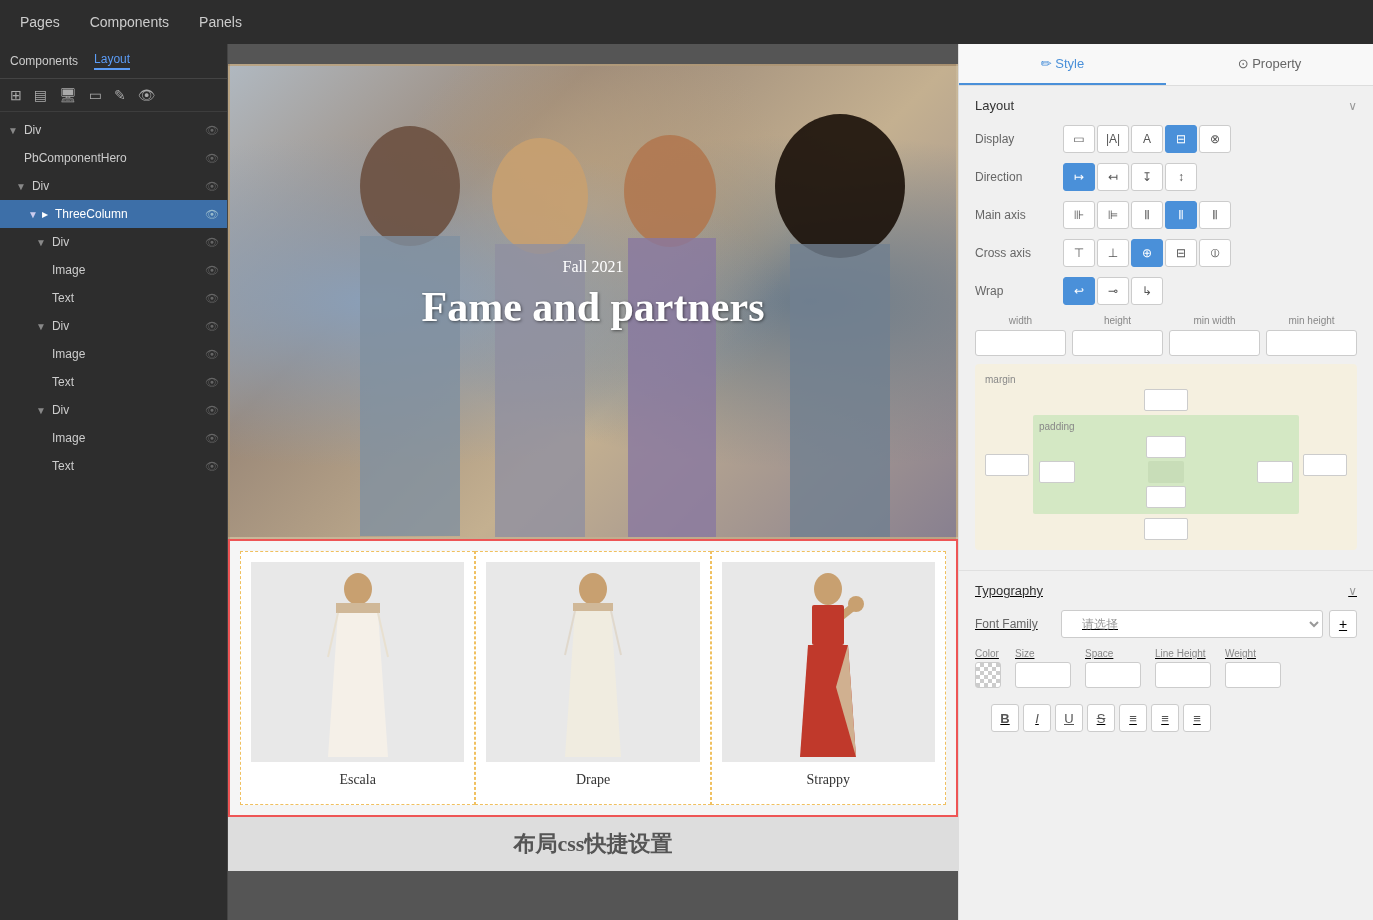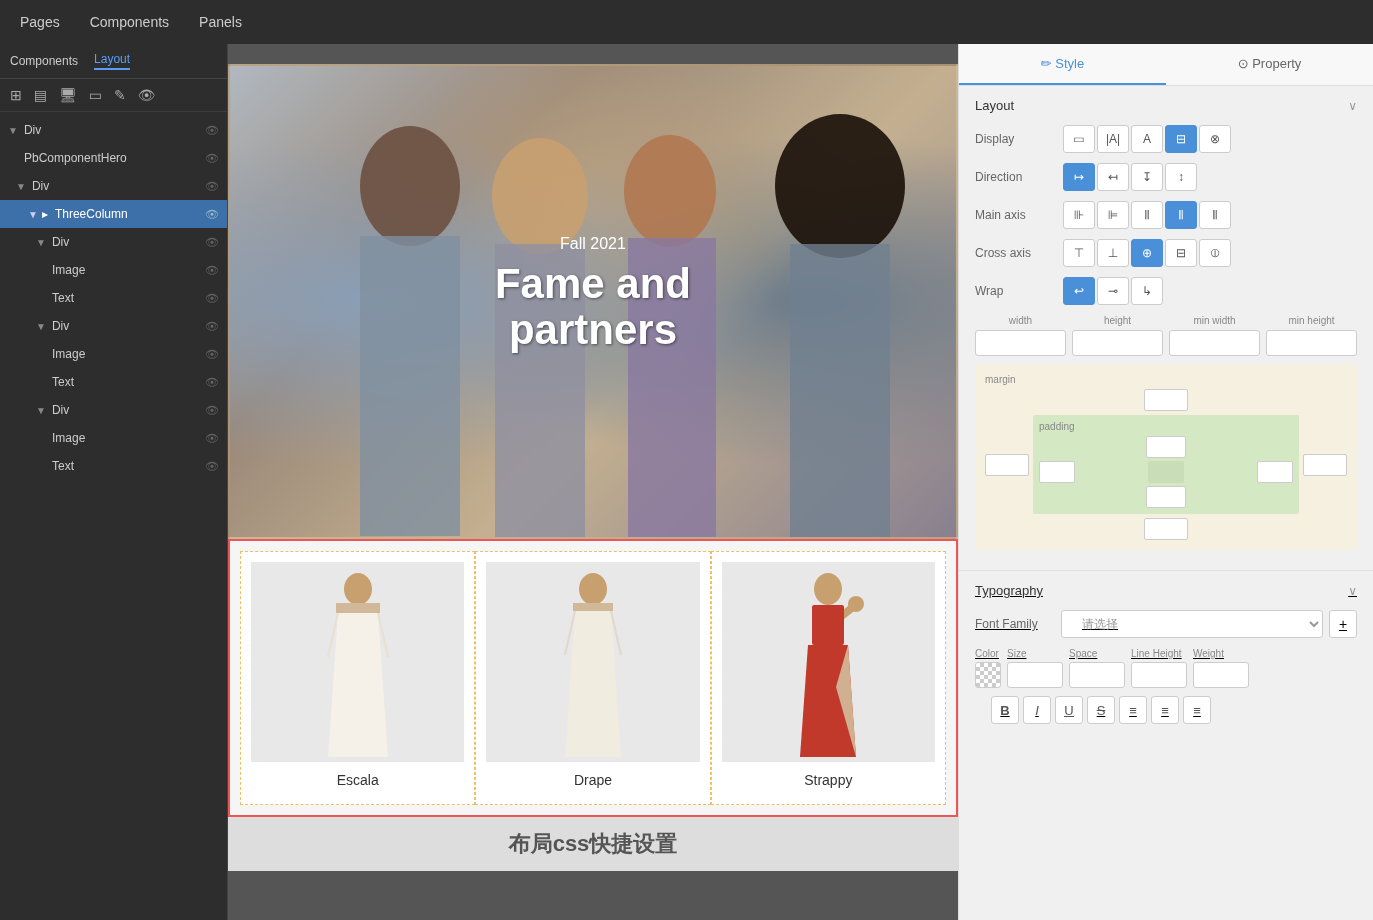--- a/index.html
+++ b/index.html
@@ -298,21 +298,22 @@
       background: white;
       cursor: pointer;
       font-size: 14px;
       display: flex;
       align-items: center;
       justify-content: center;
     }
 
     .type-props-row {
       display: flex;
-      gap: 6px;
+      gap: 14px;
+      margin-bottom: 8px;
     }
     .type-prop {
       display: flex;
       flex-direction: column;
       gap: 3px;
     }
     .type-prop-label {
       font-size: 10px;
       color: #888;
     }
@@ -372,20 +373,21 @@
       gap: 12px;
       padding: 8px 10px;
       border-bottom: 1px solid #3d3d3d;
     }
 
     .canvas-outer {
       flex: 1;
       display: flex;
       flex-direction: column;
       overflow: hidden;
+      font-family: Liberation Serif, serif;
     }
     .canvas-scroll {
       flex: 1;
       overflow-y: auto;
       background: #555;
       display: flex;
       justify-content: center;
       padding: 20px 0;
     }
 

